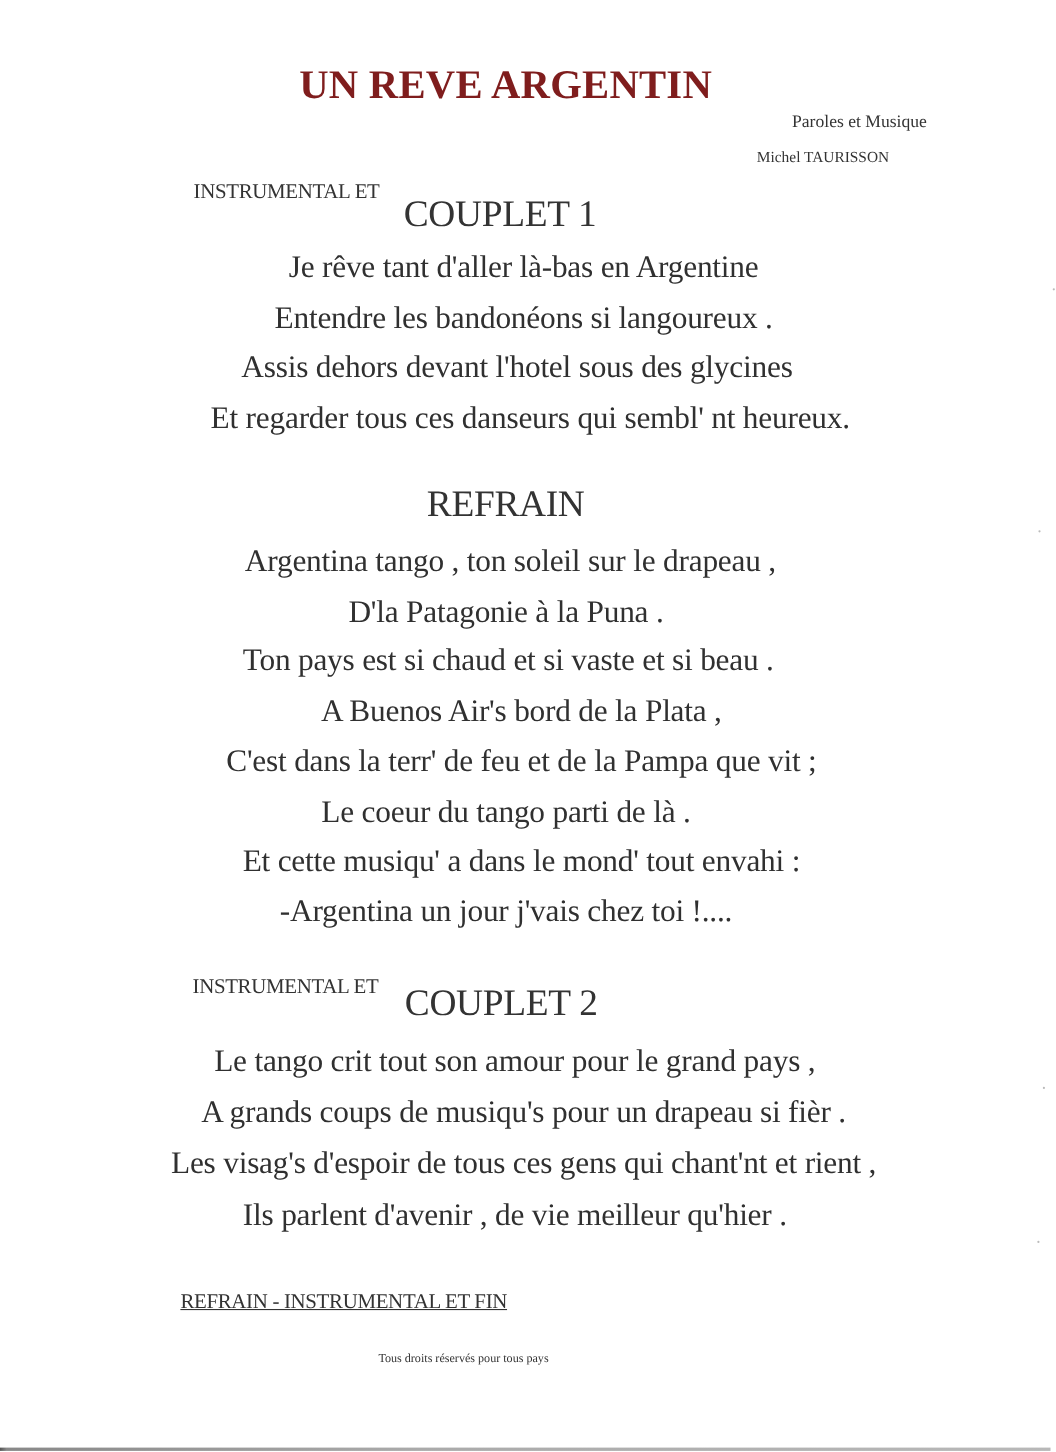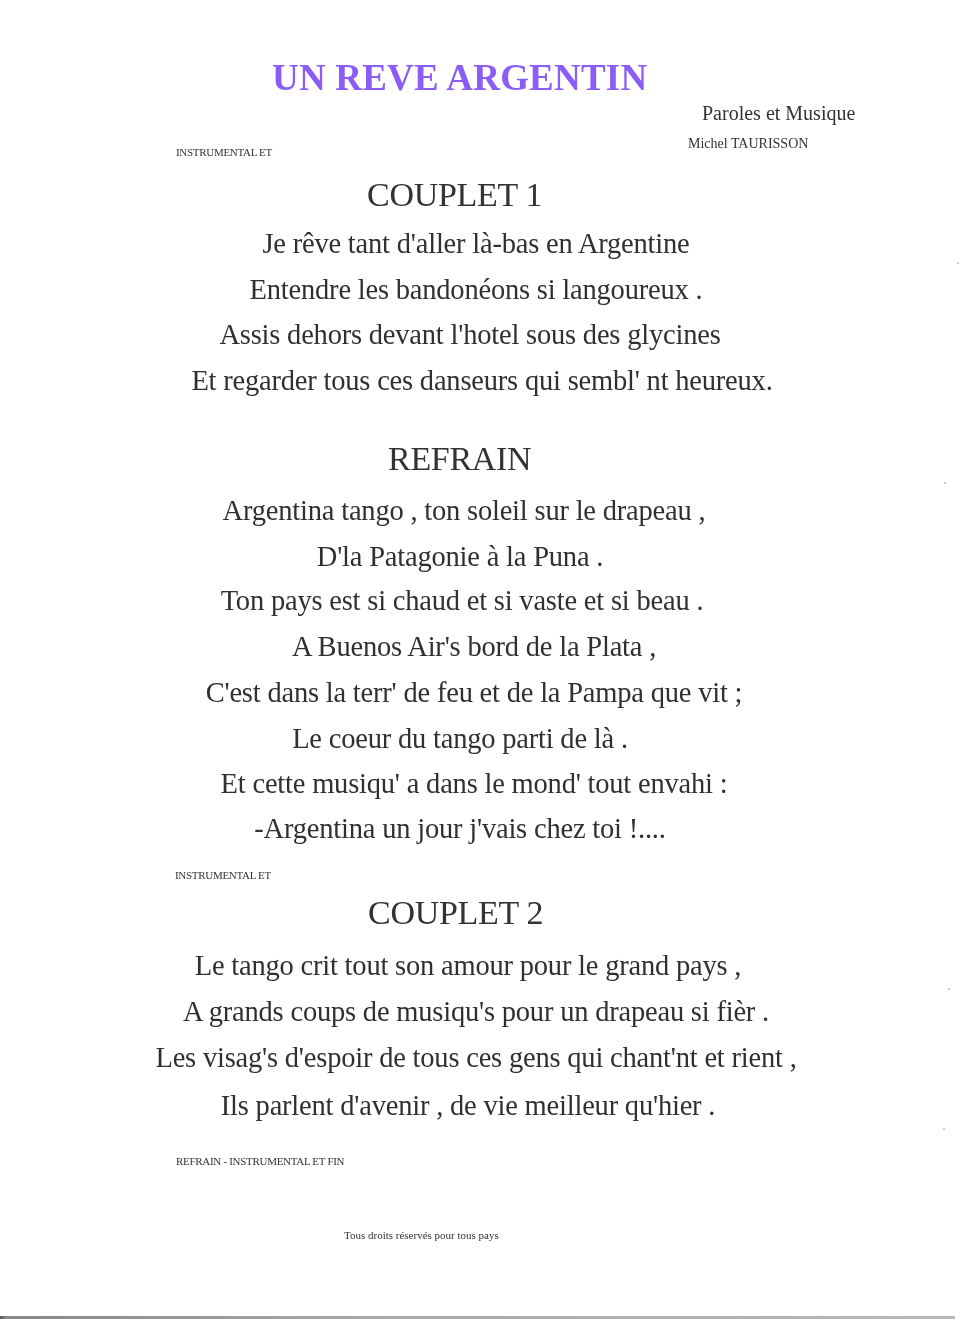--- a/index.html
+++ b/index.html
@@ -2,24 +2,24 @@
 <html><head>
   <meta charset="utf-8">
   <style>
     html, body { margin: 0; padding: 0; }
     body {
       width: 960px; height: 1320px; background: #ffffff; position: relative; overflow: hidden;
       font-family: "Liberation Serif", "DejaVu Serif", serif; color: #333333;
     }
     .abs { position: absolute; white-space: nowrap; }
     .center { left: 0; width: 960px; text-align: center; }
-    #title { top: 56px; left: 272px; font-size: 37px; font-weight: bold; letter-spacing: 0.2px; color: #8b5cf6; }
-    #credit-label { top: 102px; left: 702px; font-size: 20px; text-align: center; }
+    #title { top: 56px; left: 272px; font-size: 37px; font-weight: bold; letter-spacing: 0.2px; color: #7f1d1d; }
+    #credit-label { top: 102px; left: 720px; font-size: 16px; text-align: center; }
     #credit-author { top: 136px; left: 688px; font-size: 14px; font-weight: normal; }
-    .note { font-size: 11px; letter-spacing: -0.3px; }
+    .note { font-size: 19px; letter-spacing: -0.3px; margin-top: 18px; }
     .heading { font-size: 34px; letter-spacing: -0.3px; }
     .lyric { font-size: 28.5px; letter-spacing: -0.2px; color: #303030; }
     #footer { top: 1229px; left: 324px; font-size: 11px; margin-left: 20px; }
     #scan-border {
       position: absolute; left: 0; bottom: 1px; width: 955px; height: 3px;
       background: linear-gradient(to right, #555 0, #888 6px, #aaa 40%, #b8b8b8 100%);
     }
     .speck { position: absolute; width: 2px; height: 2px; background: #bbb; border-radius: 1px; }
   </style>
 </head>
@@ -47,21 +47,21 @@
   <div class="abs center lyric" style="top:768px; left:-6px;">Et cette musiqu'  a  dans le mond' tout envahi :</div>
   <div class="abs center lyric" style="top:813px; left:-20px;">-Argentina un jour j'vais chez toi !....</div>
 
   <div class="abs note" style="top:869px; left:175px;">INSTRUMENTAL ET</div>
   <div class="abs heading" style="top:894px; left:368px;">COUPLET 2</div>
   <div class="abs center lyric" style="top:950px; left:-12px;">Le tango crit tout son amour pour le grand pays ,</div>
   <div class="abs center lyric" style="top:996px; left:-4px;">A grands coups de musiqu's  pour un drapeau si fièr .</div>
   <div class="abs center lyric" style="top:1042px; left:-4px;">Les visag's  d'espoir de tous ces gens qui chant'nt  et rient ,</div>
   <div class="abs center lyric" style="top:1090px; left:-12px;">Ils parlent d'avenir , de vie meilleur qu'hier .</div>
 
-  <div class="abs note" style="top:1155px; left:176px;">REFRAIN  - INSTRUMENTAL ET FIN</div>
+  <div class="abs note" style="top:1155px; left:164px;text-decoration:underline;">REFRAIN  - INSTRUMENTAL ET FIN</div>
   <div id="footer" class="abs">Tous droits réservés pour tous pays</div>
 
   <span class="speck" style="top:262px; left:957px;"></span>
   <span class="speck" style="top:482px; left:944px;"></span>
   <span class="speck" style="top:988px; left:948px;"></span>
   <span class="speck" style="top:1128px; left:943px;"></span>
   <div id="scan-border"></div>
 </div>
 
 </body></html>

